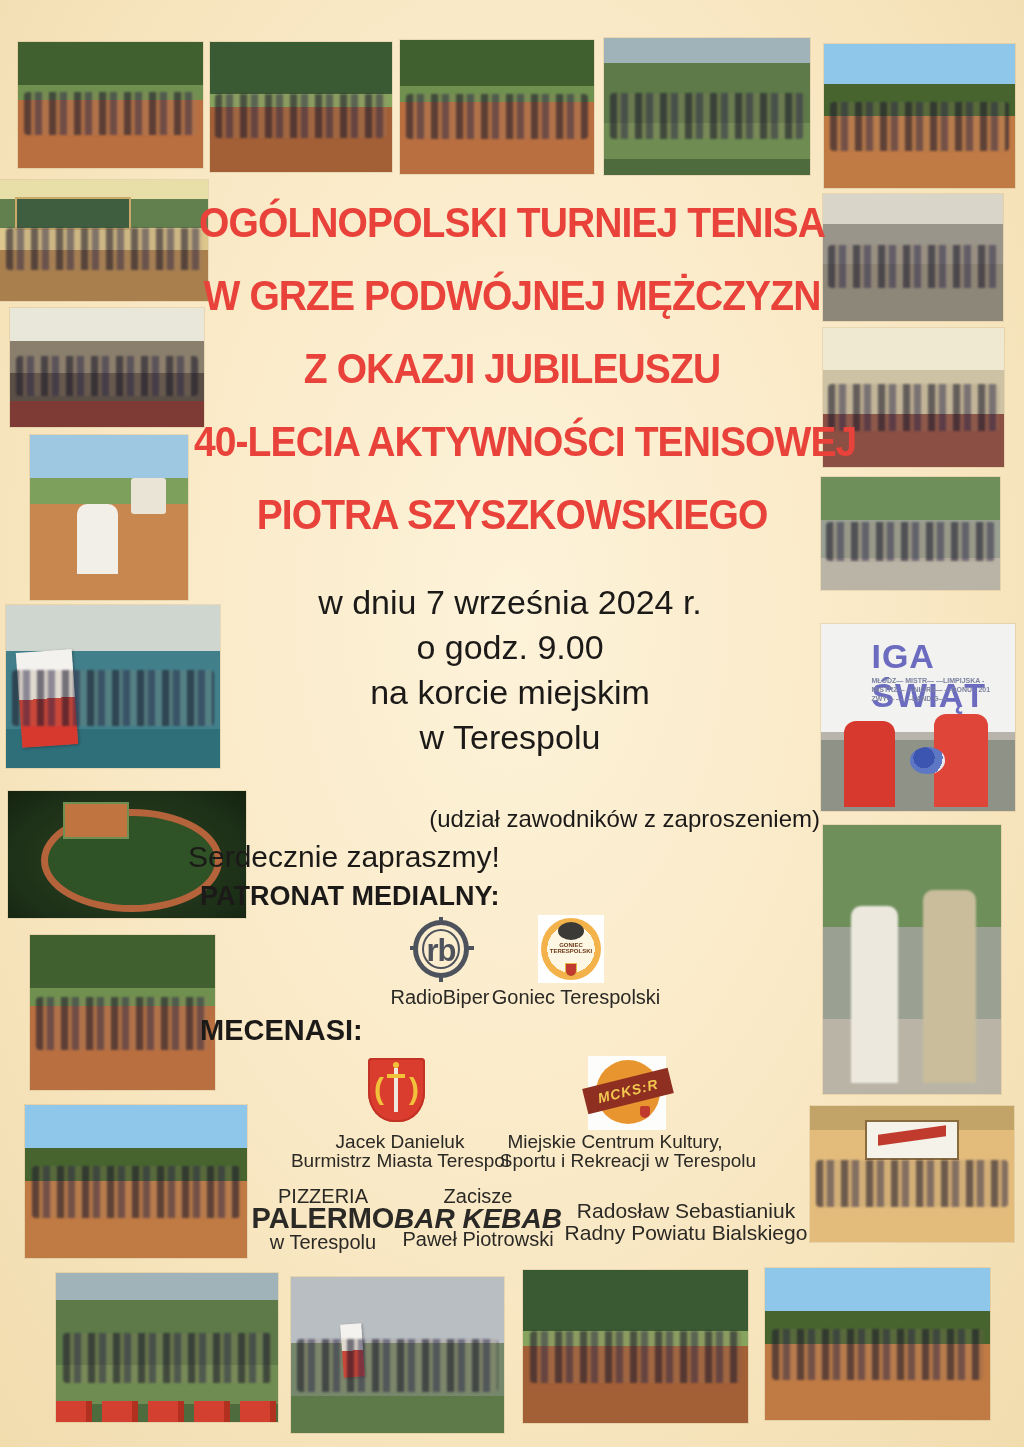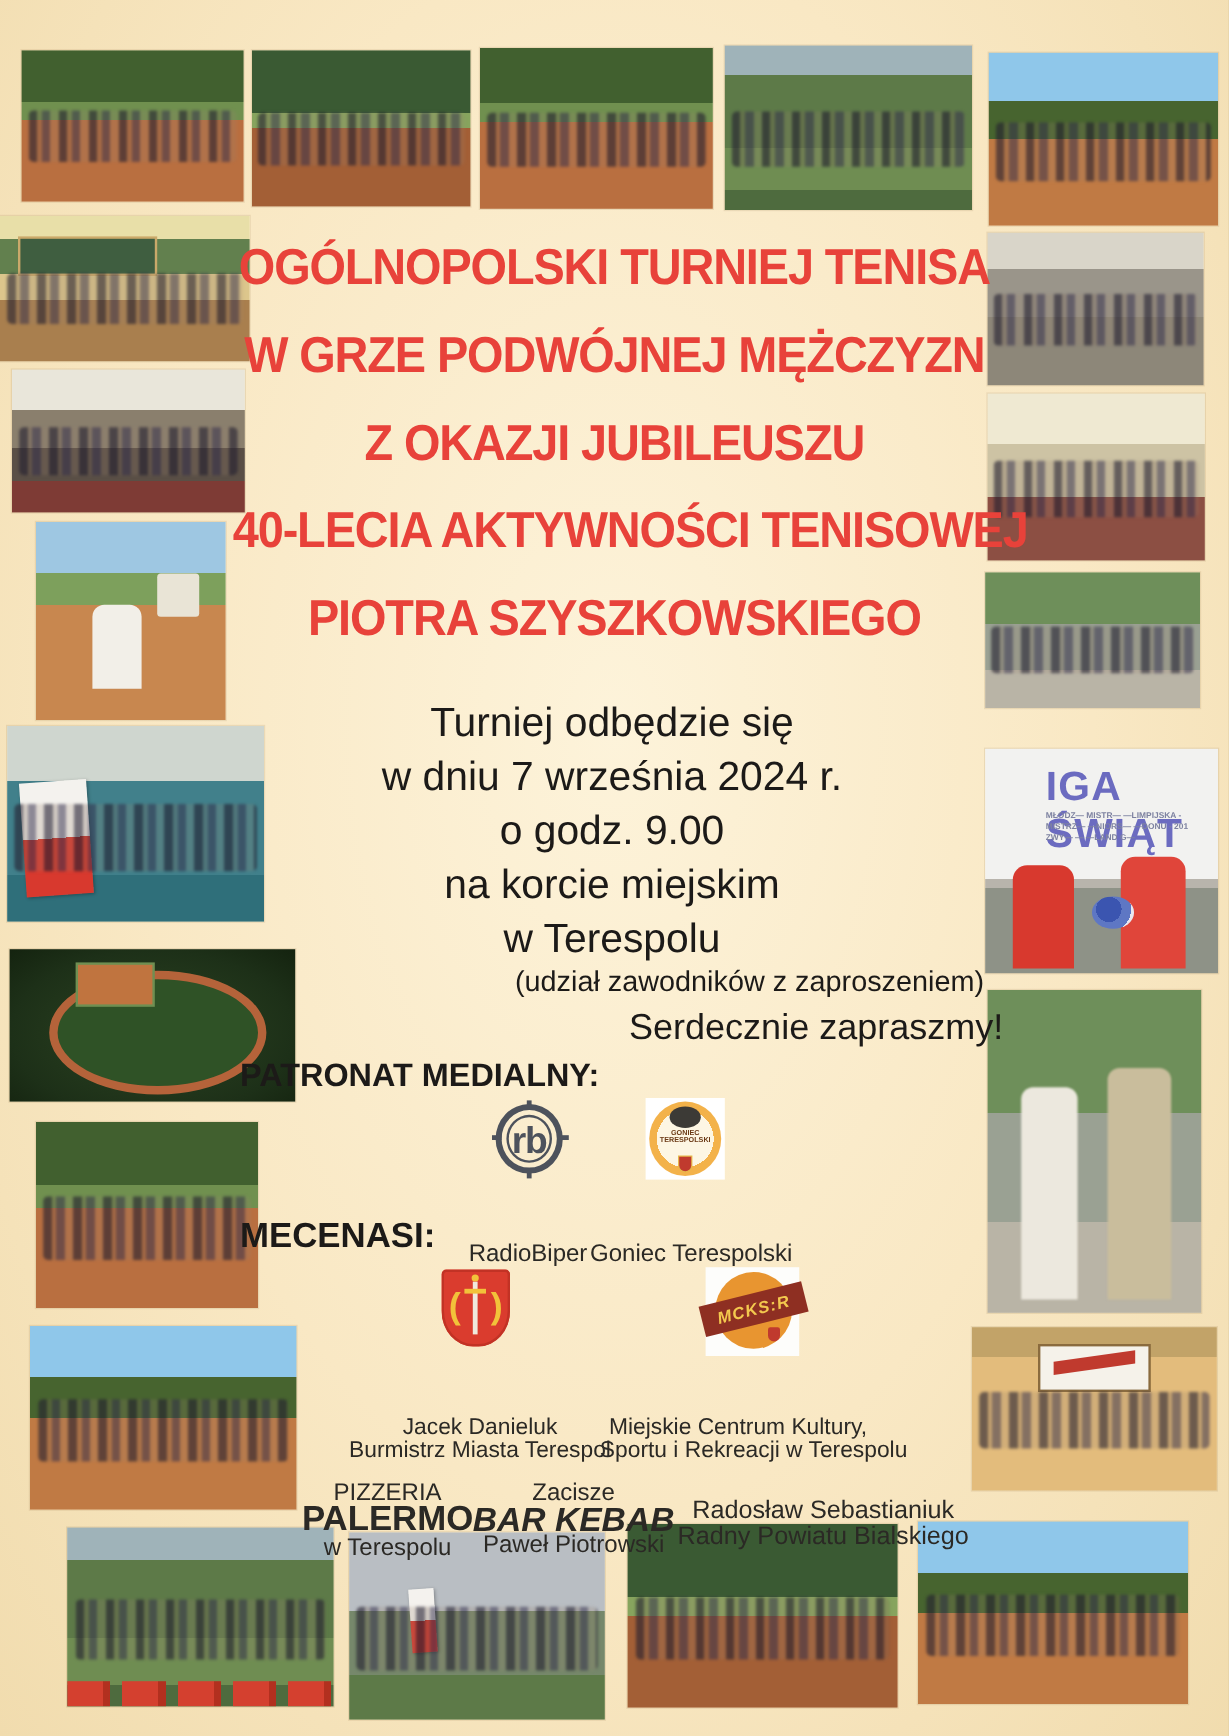--- a/index.html
+++ b/index.html
@@ -44,25 +44,25 @@
   .pzuflag::after{content:"";position:absolute;left:12%;top:22%;width:76%;height:30%;background:#c03a2e;transform:skewY(-8deg);}
   .banner-title{position:absolute;left:26%;top:7%;width:74%;color:#6b6bc0;font-weight:bold;font-size:34px;letter-spacing:1px;font-family:"Liberation Sans",sans-serif;}
   .banner-lines{position:absolute;left:26%;top:28%;width:70%;color:#7d82a0;font-size:7px;line-height:9px;font-weight:bold;}
   
   .ttl{position:absolute;left:170px;width:684px;top:186px;text-align:center;
     color:var(--title-red,#e8423a);font-weight:bold;font-size:42px;line-height:73px;letter-spacing:-1px;}
   .ttl .ln{transform:scaleX(.93);white-space:nowrap;}
   .details{position:absolute;left:200px;width:620px;top:580px;text-align:center;
     color:var(--text-dark,#1c1a18);font-size:34px;line-height:45px;}
   .note{position:absolute;left:200px;width:620px;top:805px;text-align:right;color:var(--text-dark,#1c1a18);font-size:24px;}
-  .invite{position:absolute;left:216px;width:620px;top:840px;text-align:right;color:var(--text-dark,#1c1a18);font-size:30px;}
+  .invite{position:absolute;left:188px;width:620px;top:840px;text-align:left;color:var(--text-dark,#1c1a18);font-size:30px;}
   .heading-sm{position:absolute;left:200px;width:620px;text-align:left;color:var(--text-dark,#1c1a18);font-weight:600;}
   .h-patronat{top:881px;font-size:27px;}
   .h-mecenasi{top:1014px;font-size:29px;}
-  .cap{position:absolute;transform:translateX(-50%);text-align:center;color:#2b2925;white-space:nowrap;margin-top:48px;}
+  .cap{position:absolute;transform:translateX(-50%);text-align:center;color:#2b2925;white-space:nowrap;}
   
   .rb{position:absolute;left:410px;top:917px;width:62px;height:64px;}
   .rb .ring{position:absolute;left:3px;top:3px;right:3px;bottom:3px;border:5px solid #4d525c;border-radius:50%;}
   .rb .ring2{position:absolute;left:12px;top:12px;right:12px;bottom:12px;border:2px solid #4d525c;border-radius:50%;}
   .rb .txt{position:absolute;left:0;right:0;top:16px;text-align:center;font-weight:bold;font-size:31px;color:#4d525c;letter-spacing:-1px;}
   .rb i{position:absolute;background:#4d525c;}
   .rb .tN{left:29px;top:0;width:4px;height:8px;} .rb .tS{left:29px;bottom:-1px;width:4px;height:8px;}
   .rb .tW{left:0;top:29px;width:8px;height:4px;} .rb .tE{right:-2px;top:29px;width:8px;height:4px;}
   
   .gon{position:absolute;left:538px;top:915px;width:66px;height:68px;background:#fff;}
@@ -152,21 +152,20 @@
 
   <div class="ttl">
     <div class="ln">OGÓLNOPOLSKI TURNIEJ TENISA</div>
     <div class="ln">W GRZE PODWÓJNEJ MĘŻCZYZN</div>
     <div class="ln">Z OKAZJI JUBILEUSZU</div>
     <div class="ln">40-LECIA AKTYWNOŚCI TENISOWEJ</div>
     <div class="ln">PIOTRA SZYSZKOWSKIEGO</div>
   </div>
 
   <div class="details">
-    <div>Turniej odbędzie się</div>
     <div>w dniu 7 września 2024 r.</div>
     <div>o godz. 9.00</div>
     <div>na korcie miejskim</div>
     <div>w Terespolu</div>
   </div>
   <div class="note">(udział zawodników z zaproszeniem)</div>
   <div class="invite">Serdecznie zapraszmy!</div>
 
   <div class="heading-sm h-patronat">PATRONAT MEDIALNY:</div>
   <div class="rb">

